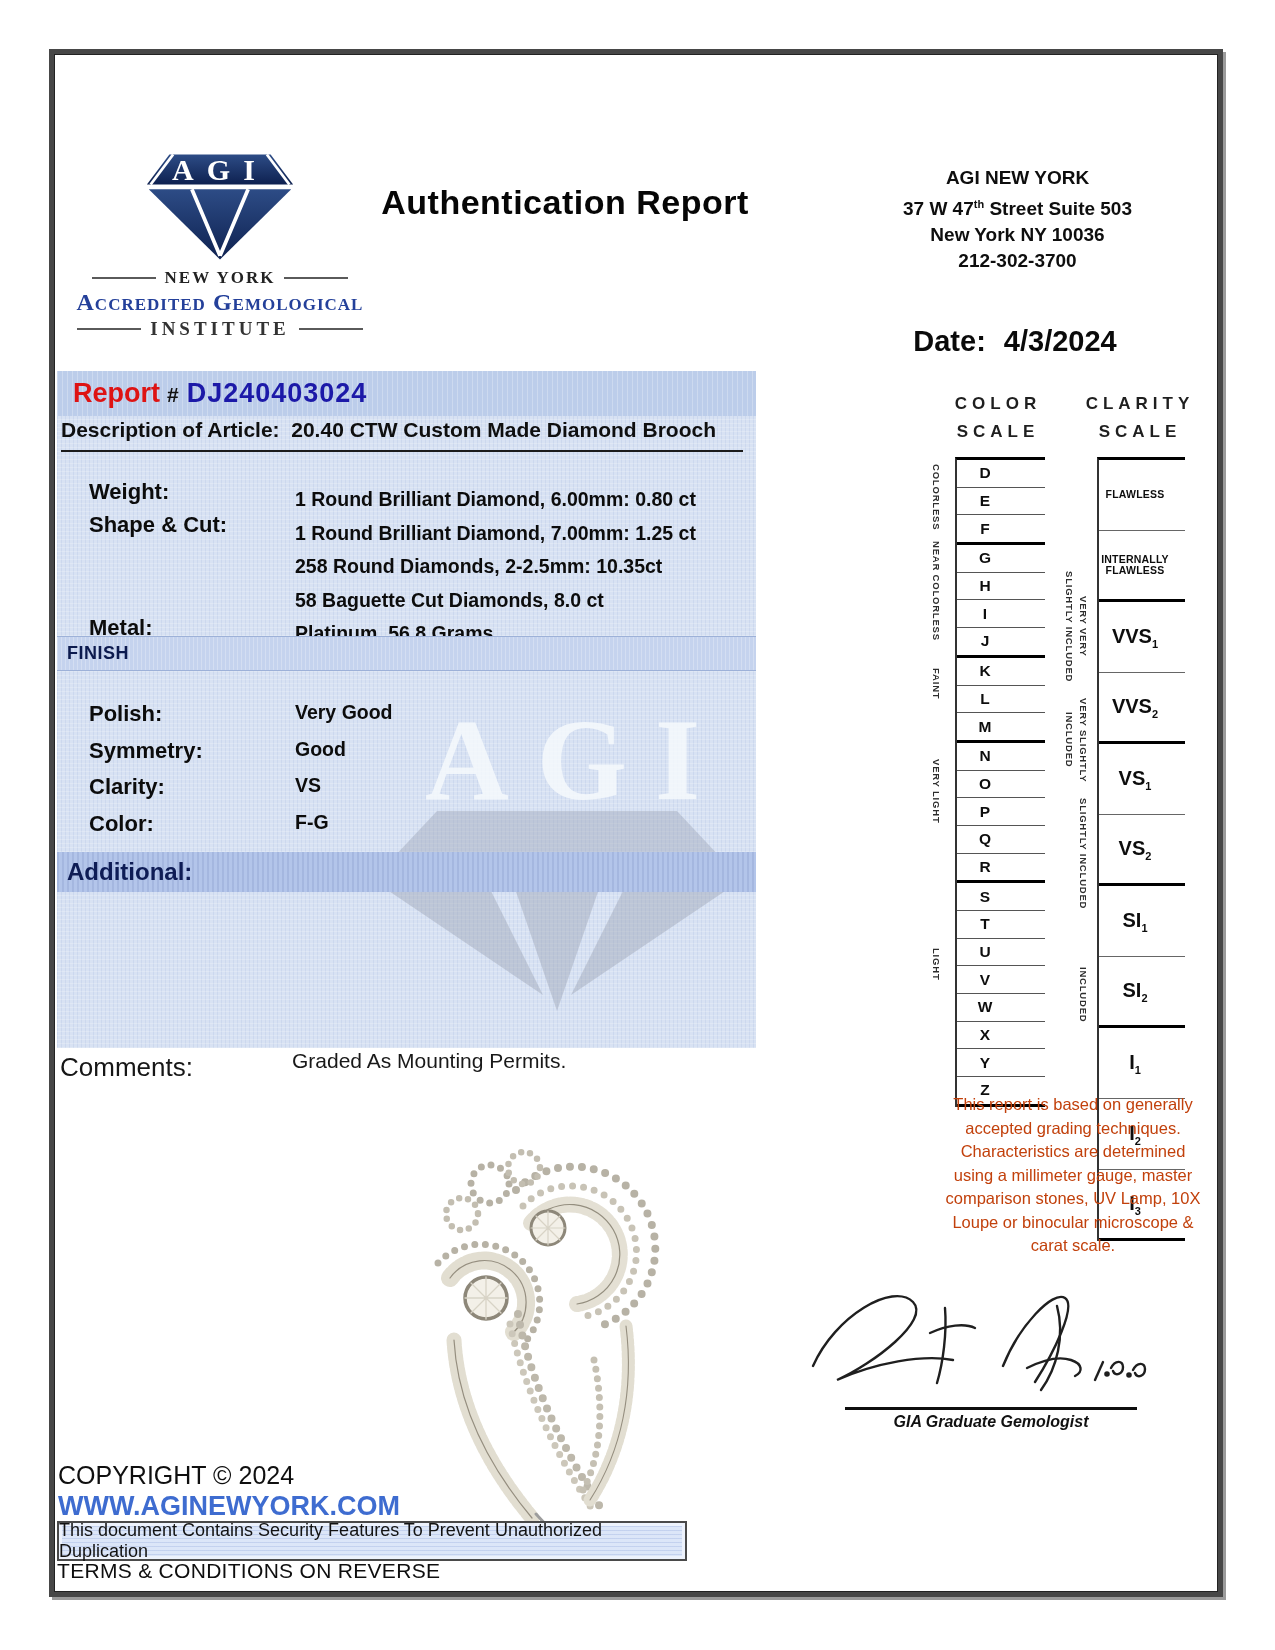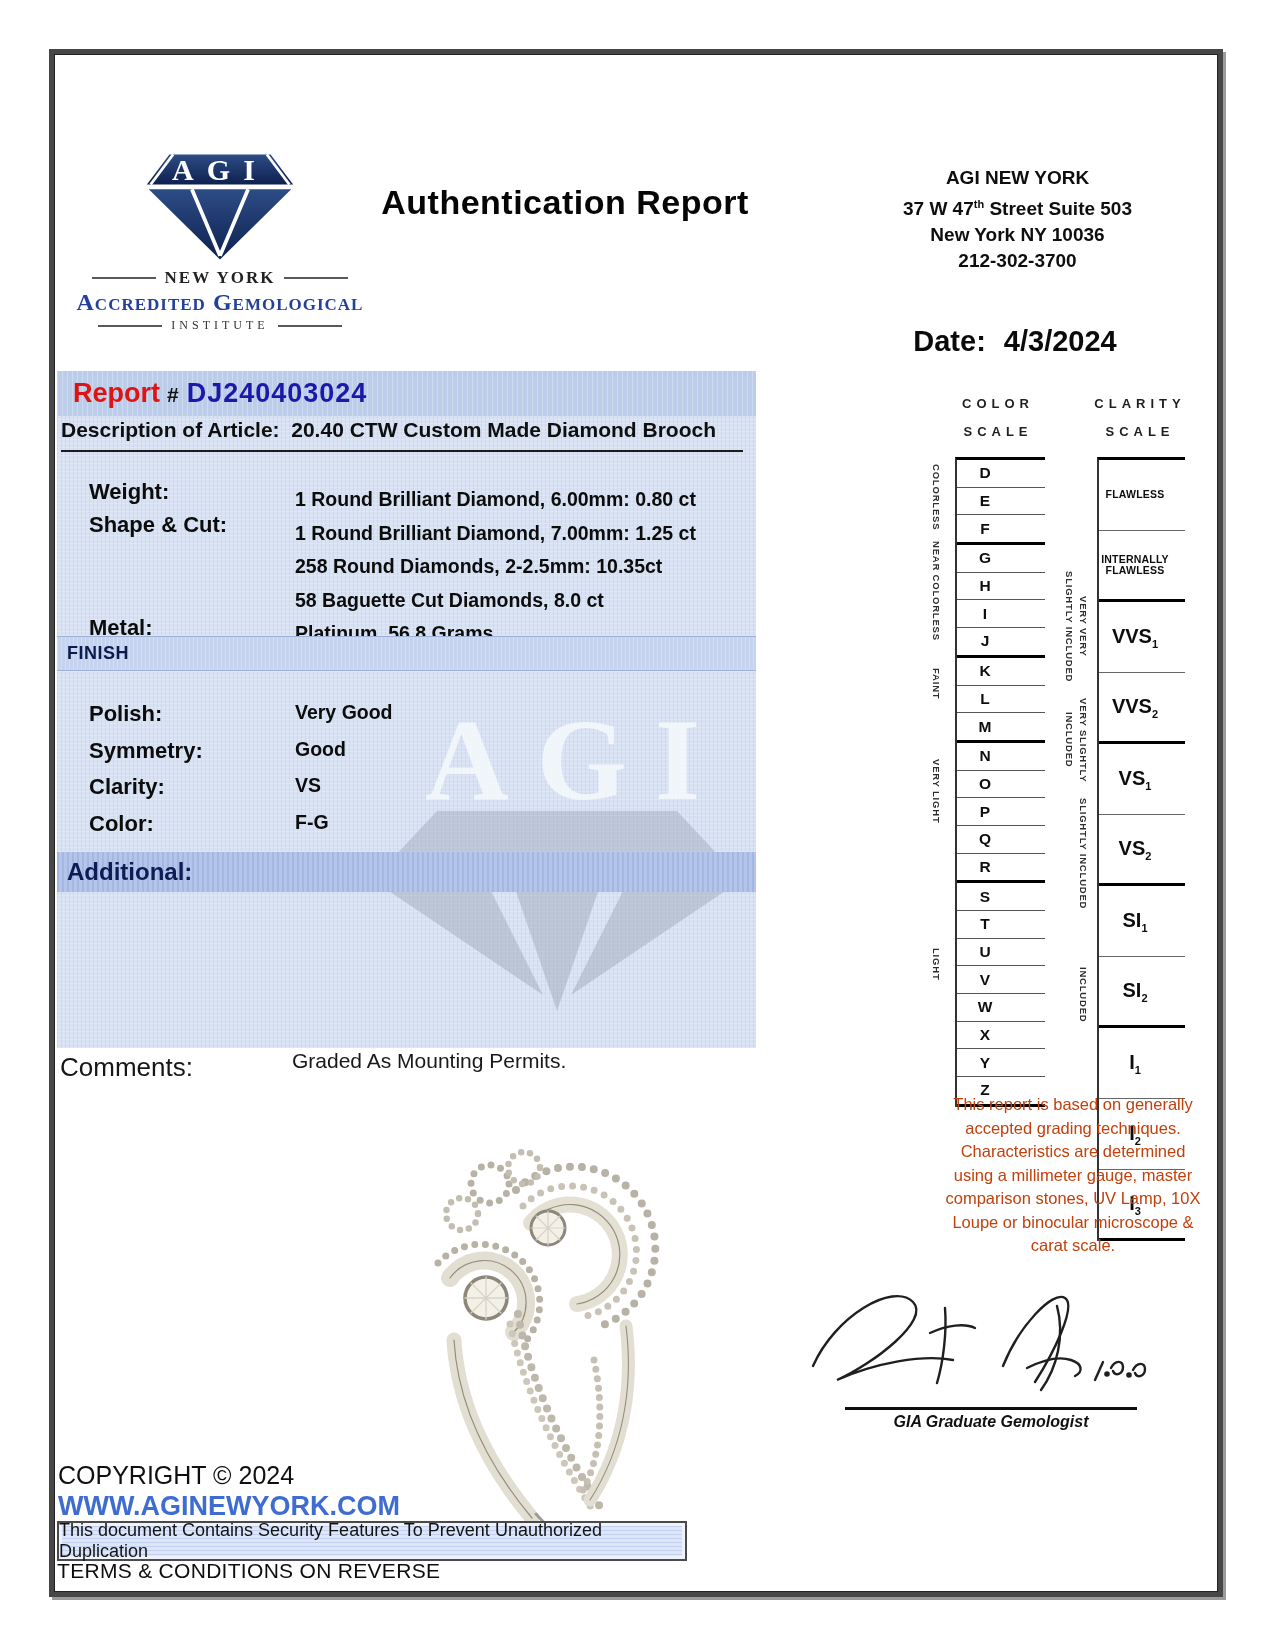--- a/index.html
+++ b/index.html
@@ -12,21 +12,21 @@
 
   
   #logo{position:absolute;left:60px;top:148px;width:320px;text-align:center;}
   #logo-diamond{display:block;margin:0 auto;width:150px;height:118px;}
   .flank{display:flex;align-items:center;justify-content:center;gap:9px;margin-top:2px;}
   .dash{height:2px;background:#5a5a5a;width:64px;}
   #logo-region{font-family:"Liberation Serif",serif;font-weight:700;font-size:17px;
     letter-spacing:2px;color:#222;}
   #logo-name{font-family:"Liberation Serif",serif;font-variant:small-caps;font-weight:700;
     font-size:24px;letter-spacing:1px;color:#24409a;margin-top:1px;}
-  #logo-institute{font-family:"Liberation Serif",serif;font-weight:400;font-size:12px;
+  #logo-institute{font-family:"Liberation Serif",serif;font-weight:700;font-size:19px;
     letter-spacing:4px;color:#333;}
   #doc-title{position:absolute;left:330px;top:183px;width:470px;text-align:center;
     font-size:34px;font-weight:700;color:#060606;letter-spacing:.5px;}
   #address{position:absolute;left:880px;top:165px;width:275px;text-align:center;
     font-weight:700;font-size:19px;line-height:26px;color:#0e0e0e;}
   #address sup{font-size:11px;}
   #date-line{position:absolute;left:870px;top:325px;width:290px;display:flex;
     justify-content:center;gap:18px;font-size:29px;font-weight:700;color:#0a0a0a;}
 
   
@@ -60,21 +60,21 @@
   #additional-band{position:absolute;left:0;top:481px;width:100%;height:40px;background:#b3c5ea;
     background-image:repeating-linear-gradient(90deg,rgba(90,110,170,.16) 0 2px,transparent 2px 5px);
     display:flex;align-items:center;padding-left:10px;box-sizing:border-box;}
   #additional-band span{font-size:24px;font-weight:700;color:#0e1c55;}
 
   
   #comments-label{position:absolute;left:60px;top:1052px;font-size:26px;color:#161616;}
   #comments-value{position:absolute;left:292px;top:1049px;font-size:21px;color:#191919;}
 
   
-  .scale-heading{position:absolute;text-align:center;font-size:13px;font-weight:700;
+  .scale-heading{position:absolute;text-align:center;font-size:17px;font-weight:700;
     letter-spacing:5px;line-height:28px;color:#1f1f1f;}
   #color-heading{left:942px;top:390px;width:112px;}
   #clarity-heading{left:1080px;top:390px;width:120px;}
   #color-table{position:absolute;left:955px;top:457px;width:88px;
     border-left:2px solid #333;border-top:3px solid #000;}
   .cs-row{height:26.7px;border-bottom:1.4px solid #555;display:flex;align-items:center;}
   .cs-row span{width:56px;text-align:center;font-weight:700;font-size:15.5px;color:#0d0d0d;}
   .cs-row.thick{border-bottom:3px solid #000;}
   #clarity-table{position:absolute;left:1097px;top:457px;width:86px;
     border-left:2px solid #333;border-top:3px solid #000;}

